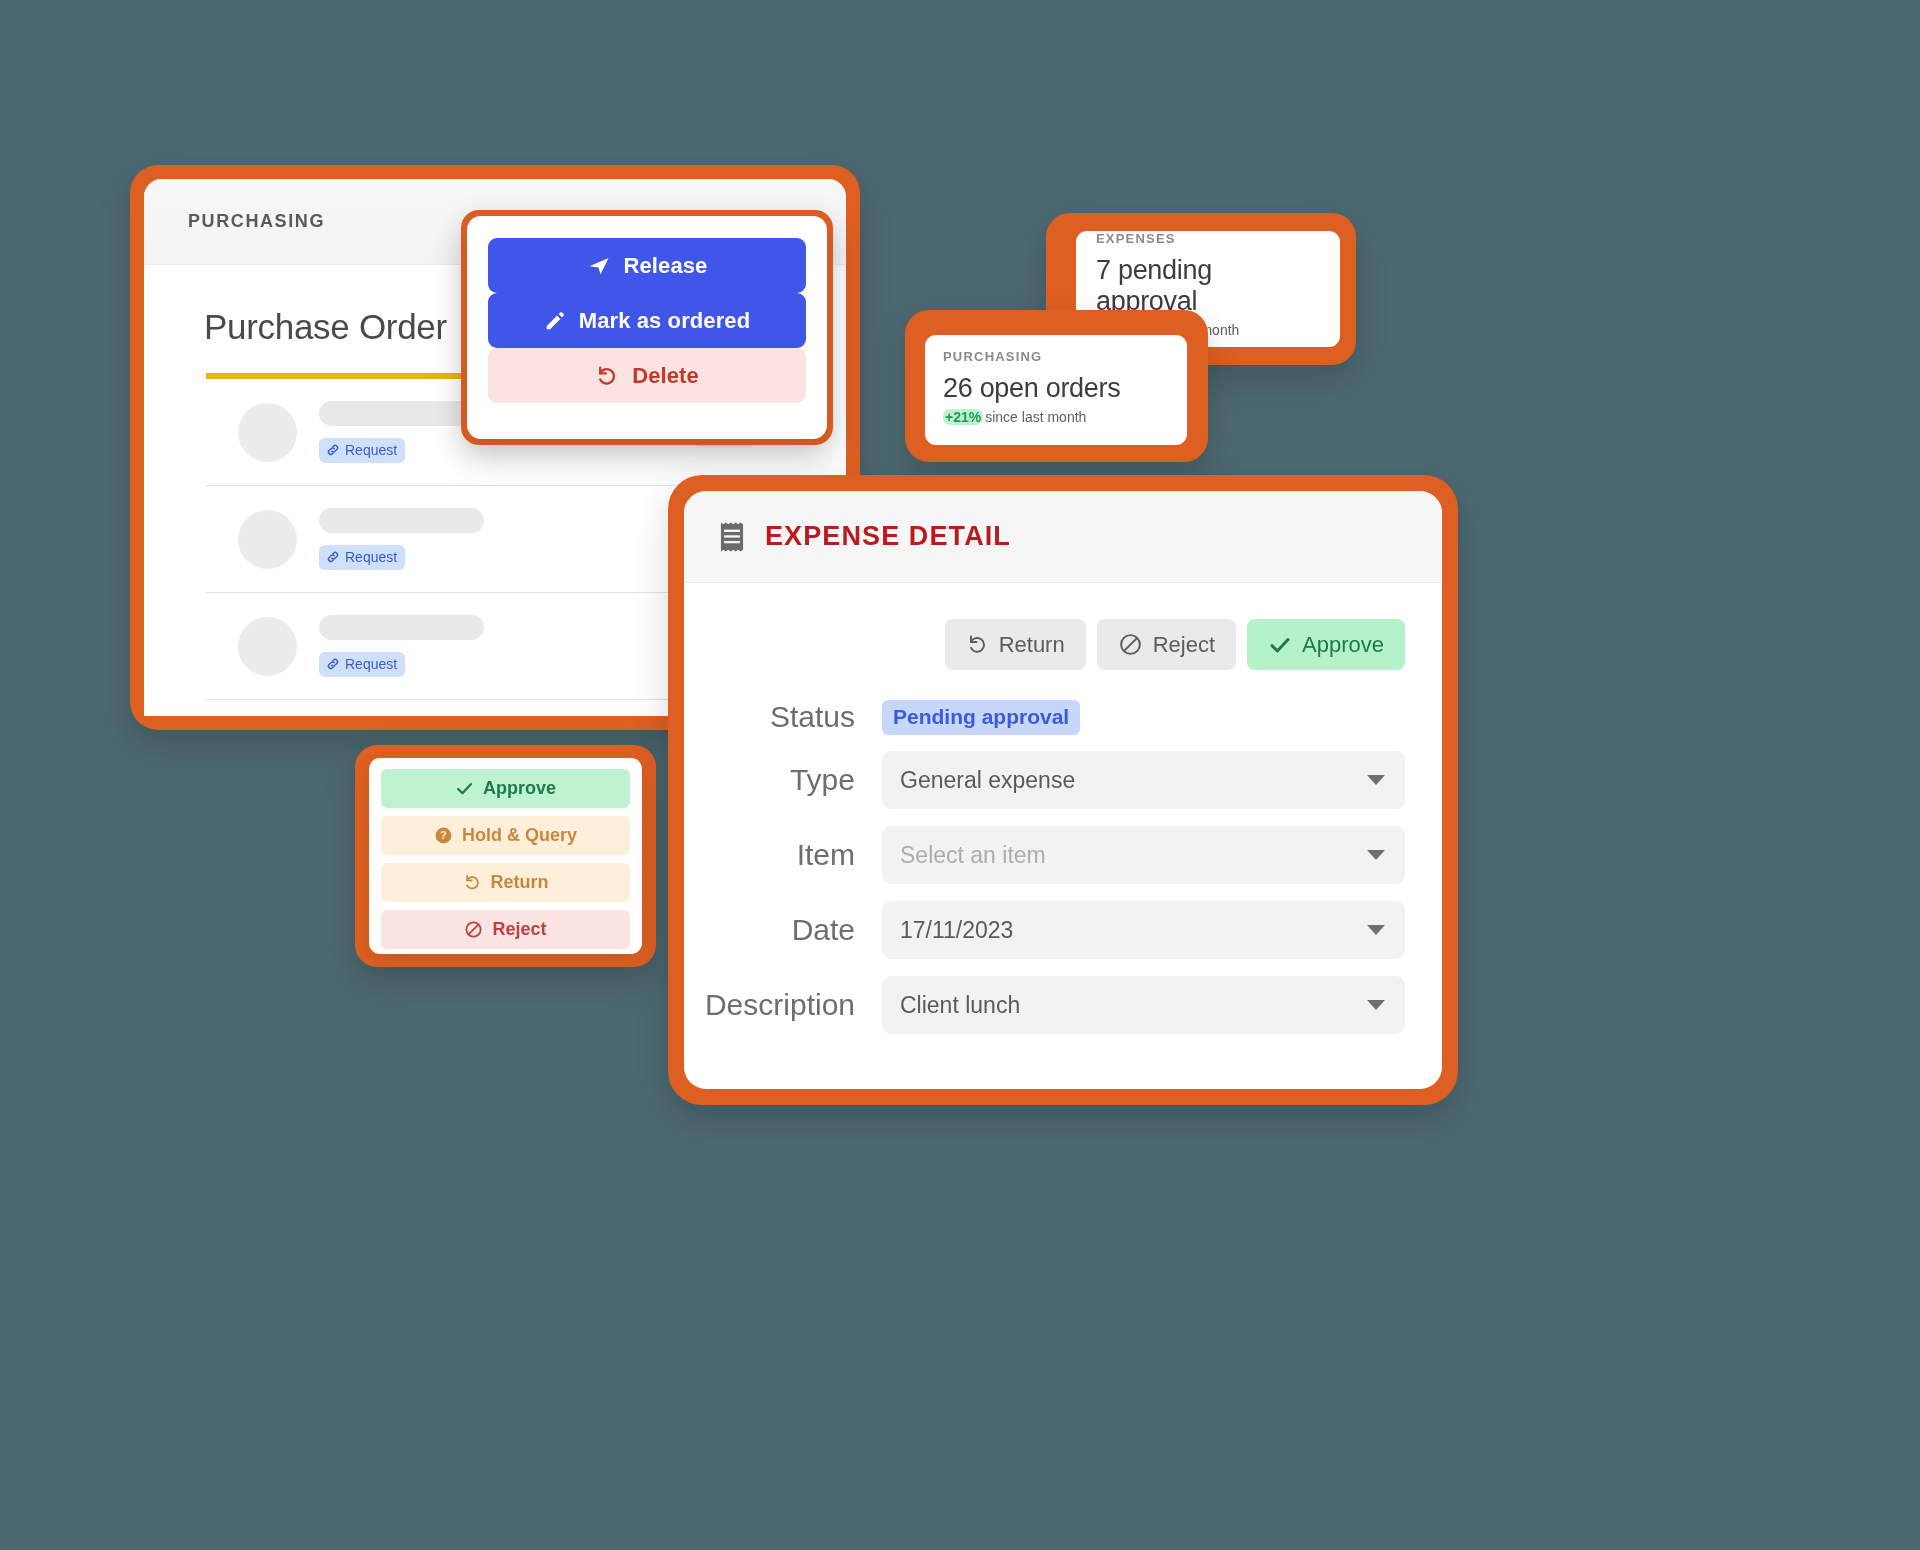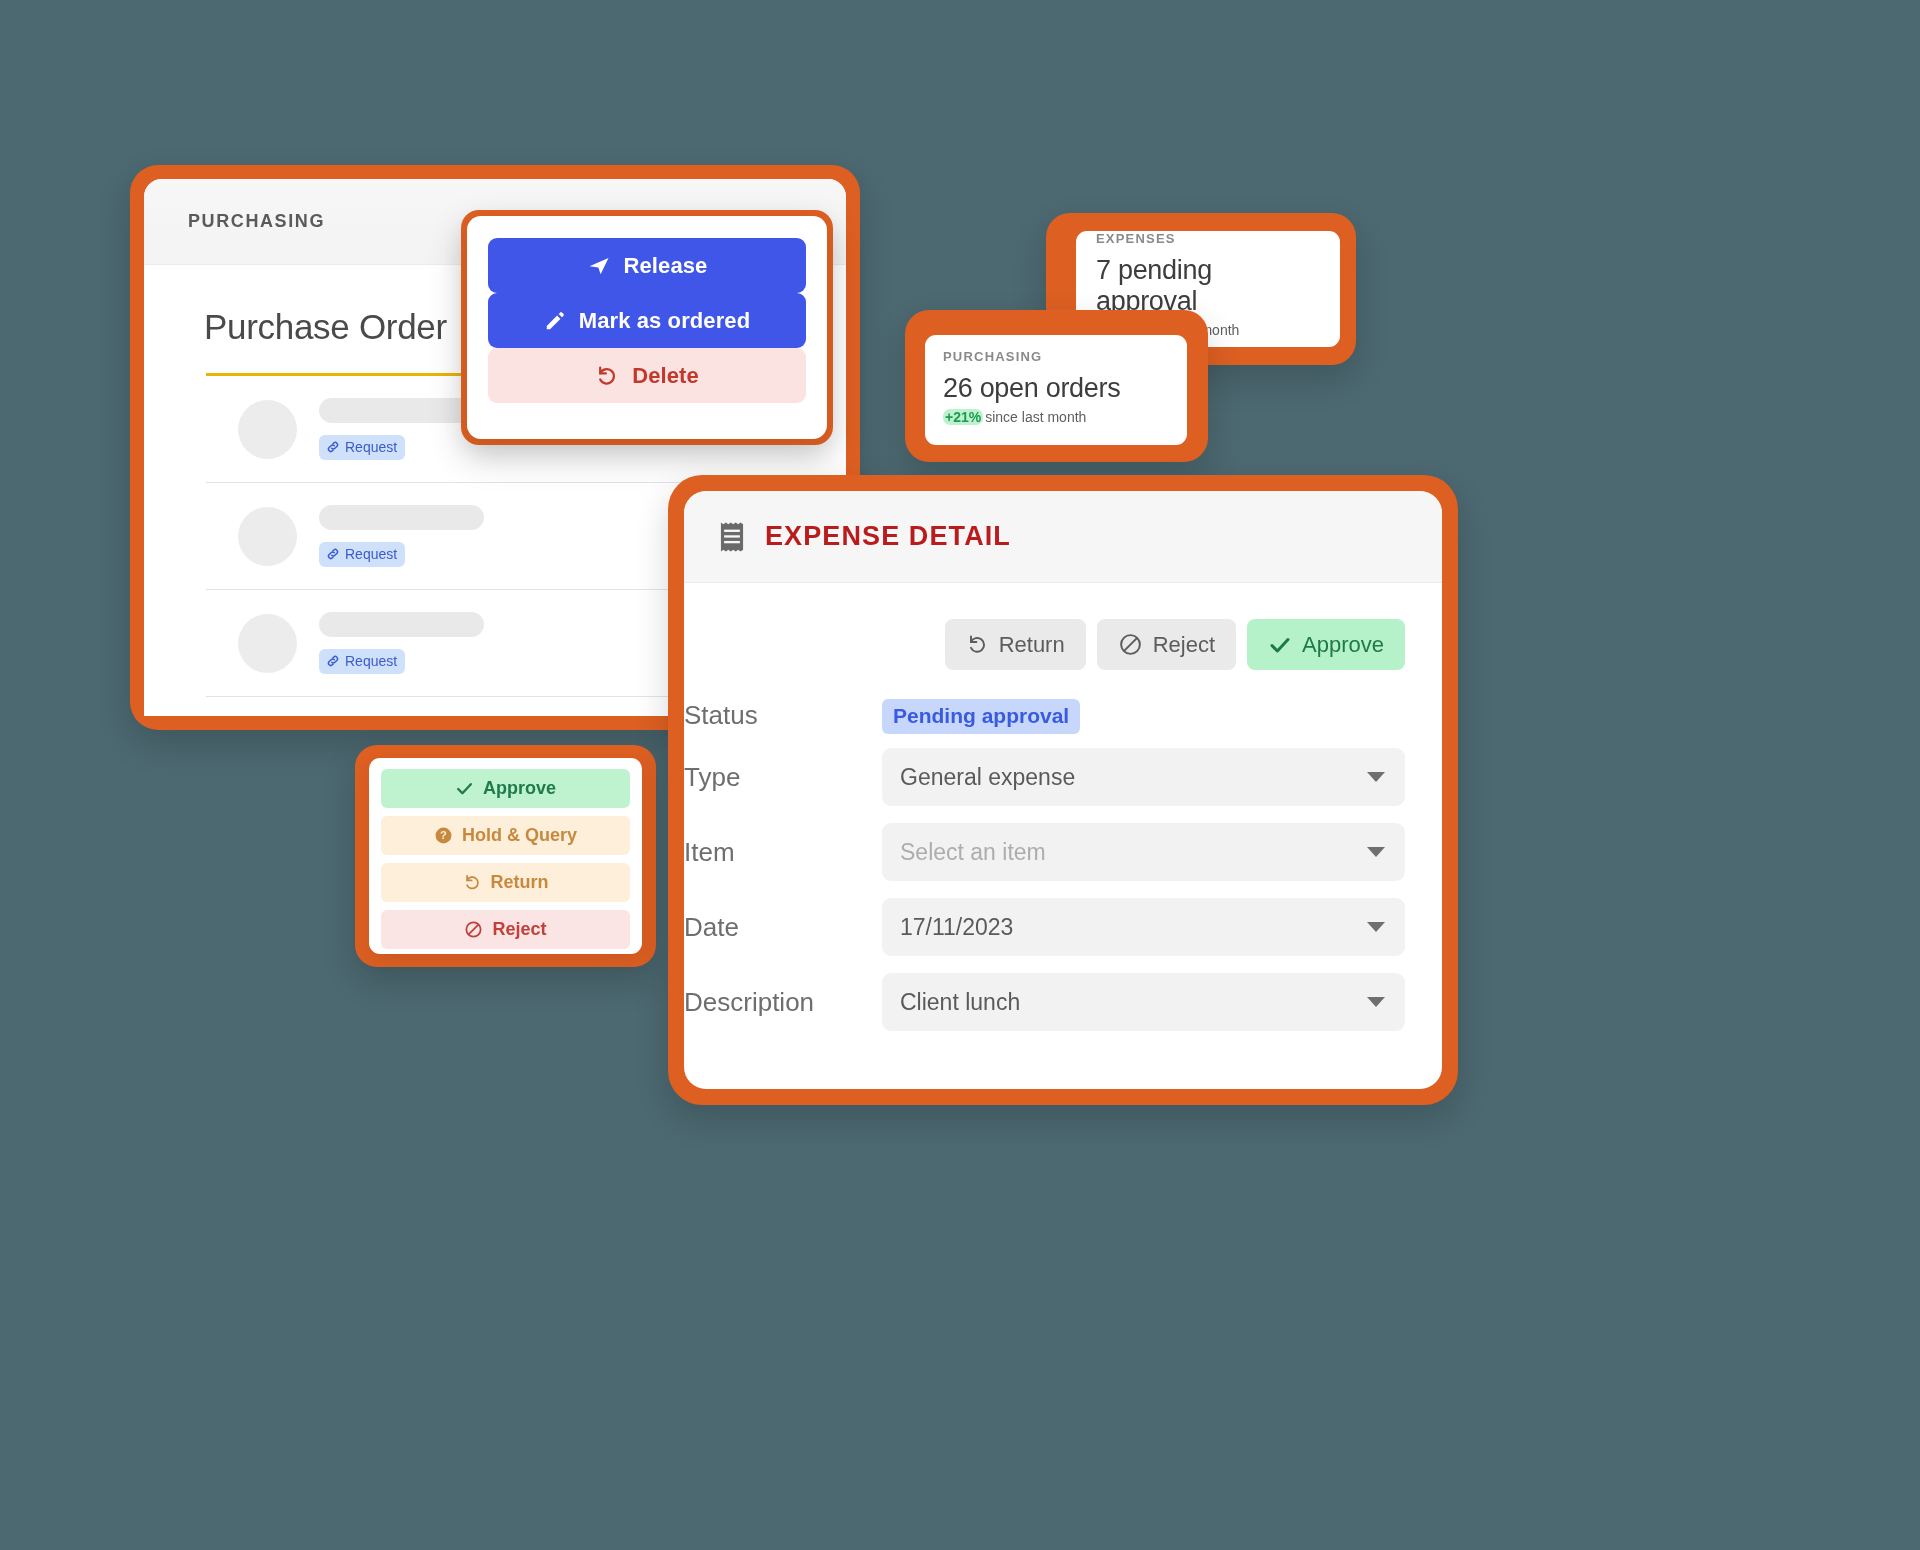--- a/index.html
+++ b/index.html
@@ -34,21 +34,21 @@
     display: flex; align-items: center; padding-left: 44px;
   }
   #po-header .eyebrow {
     font-size: 18px; font-weight: 700; letter-spacing: 1.6px;
     color: #5a5a5a;
   }
   #po-title {
     font-size: 35px; font-weight: 400; color: #4a4a4a;
     padding: 42px 0 26px 60px; letter-spacing: -0.3px;
   }
-  #po-list { margin: 0 62px 0 62px; border-top: 3px solid #eab308; }
+  #po-list { margin: 0 62px 0 62px; border-top: 6px solid #eab308; }
   .po-row {
     height: 107px; border-bottom: 1px solid #e3e3e3;
     display: flex; align-items: center; position: relative;
   }
   .po-avatar {
     width: 59px; height: 59px; border-radius: 50%;
     background: #ececec; margin-left: 32px; flex: 0 0 auto;
   }
   .po-textcol { margin-left: 22px; }
   .po-bar { width: 165px; height: 25px; border-radius: 13px; background: #e9e9e9; }
@@ -133,22 +133,22 @@
     height: 51px; border-radius: 8px; padding: 0 21px;
     display: flex; align-items: center; gap: 10px;
     font-size: 22px; font-weight: 400;
   }
   .da-grey  { background: #eaeaea; color: #5c5c5c; }
   .da-green { background: #b6f2c9; color: #1e7a46; font-weight: 500; }
 
   #detail-form { padding: 30px 37px 0 0; }
   .fld { display: flex; align-items: center; margin-bottom: 17px; }
   .fld-label {
-    width: 198px; padding-right: 27px;
-    font-size: 26px; color: #6e6e6e;
+    width: 198px; text-align: right; padding-right: 27px;
+    font-size: 30px; color: #6e6e6e;
   }
   .fld-control {
     flex: 1; height: 58px; border-radius: 9px; background: #f2f2f2;
     display: flex; align-items: center; padding: 0 18px;
     font-size: 23px; color: #5a5a5a; position: relative;
   }
   .fld-control.placeholder { color: #adadad; }
   .caret {
     position: absolute; right: 20px; top: 50%; transform: translateY(-50%);
     width: 0; height: 0;

